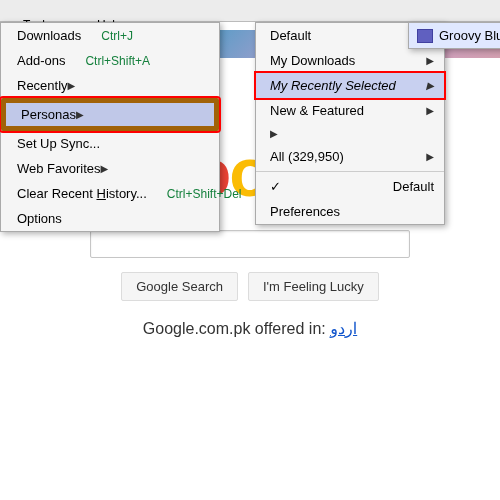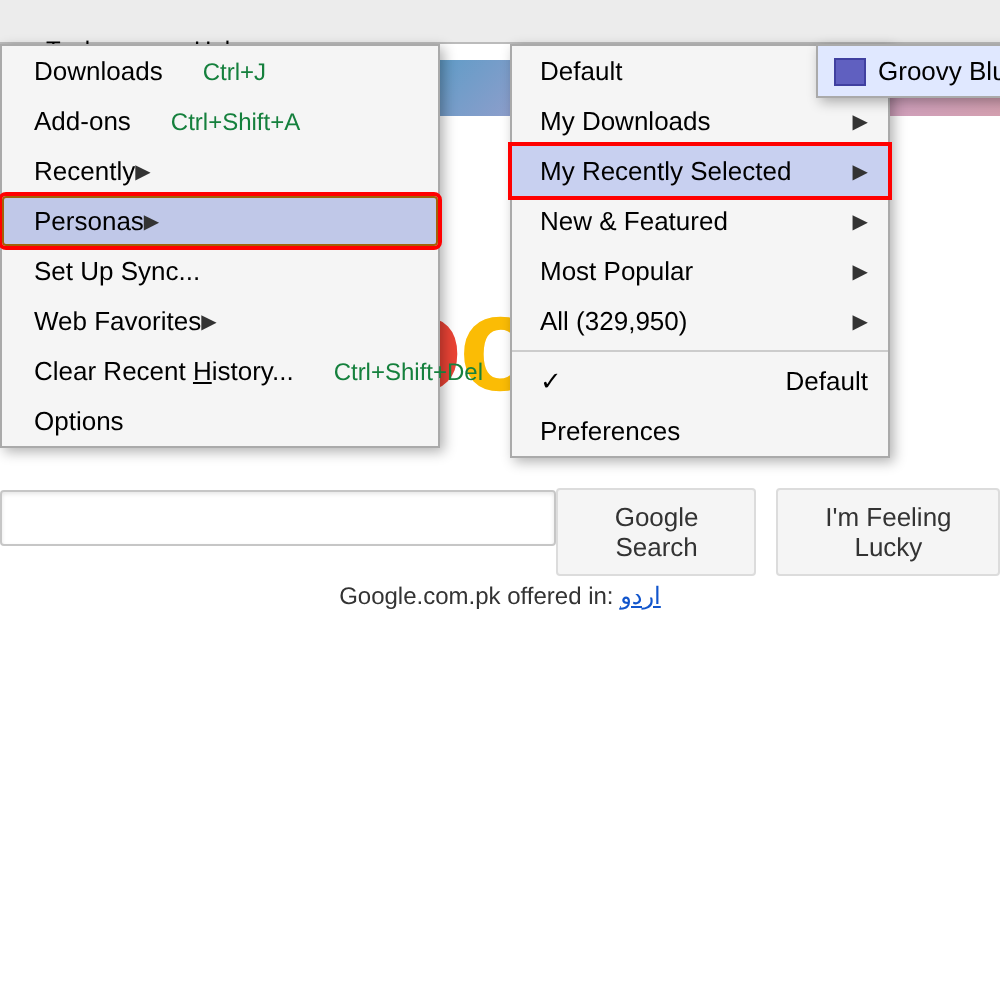--- a/index.html
+++ b/index.html
@@ -84,21 +84,21 @@
     .g1 { color: #4285F4; }
     .g2 { color: #EA4335; }
     .g3 { color: #FBBC05; }
     .g4 { color: #4285F4; }
     .g5 { color: #34A853; }
     .g6 { color: #EA4335; }
 
     .search-box-area {
       margin-top: 24px;
       display: flex;
-      flex-direction: row;
+      flex-direction: column;
       align-items: center;
       width: 100%;
     }
 
     .search-input {
       width: 320px;
       height: 28px;
       border: 1px solid #c6c6c6;
       border-radius: 2px;
       padding: 4px 8px;
@@ -117,22 +117,22 @@
       padding: 6px 14px;
       background: #f5f5f5;
       border: 1px solid #dcdcdc;
       border-radius: 2px;
       font-size: 13px;
       color: #333;
       cursor: pointer;
     }
 
     .offered-text {
-      margin-top: 3px;
-      font-size: 12px;
+      margin-top: 18px;
+      font-size: 16px;
       color: #333;
     }
     .offered-link {
       color: #1155cc;
       cursor: pointer;
       text-decoration: underline;
     }
 
     
     .tools-menu {
@@ -151,21 +151,21 @@
       display: flex;
       align-items: center;
       padding: 5px 10px 5px 16px;
       color: #000;
       cursor: pointer;
       white-space: nowrap;
     }
 
     .tools-menu-item.active-highlight {
       background: #c0c8e8;
-      border: 1px solid #a16207;
+      border: 5px solid #a16207;
       border-radius: 2px;
       padding: 4px 9px 4px 15px;
     }
 
     .shortcut {
       color: #15803d;
       font-size: 12px;
       margin-left: 20px;
     }
 
@@ -249,20 +249,21 @@
     }
 
     
     .red-box {
       outline: 2px solid red;
     }
 
     
     .red-box-2 {
       outline: 2px solid red;
+      font-style: italic;
     }
   </style>
 </head>
 <body>
 
 <div class="menubar">
   <div class="menubar-item">Tools</div>
   <div class="menubar-item">Help</div>
 </div>
 
@@ -352,21 +353,20 @@
     <span>My Recently Selected</span>
     <span class="arrow">▶</span>
   </div>
 
   <div class="personas-submenu-item">
     <span>New &amp; Featured</span>
     <span class="arrow">▶</span>
   </div>
 
   <div class="personas-submenu-item">
-    <span>Most Popular</span>
     <span class="arrow">▶</span>
   </div>
 
   <div class="personas-submenu-item">
     <span>All (329,950)</span>
     <span class="arrow">▶</span>
   </div>
   <div class="menu-separator"></div>
 
   <div class="personas-submenu-item">

